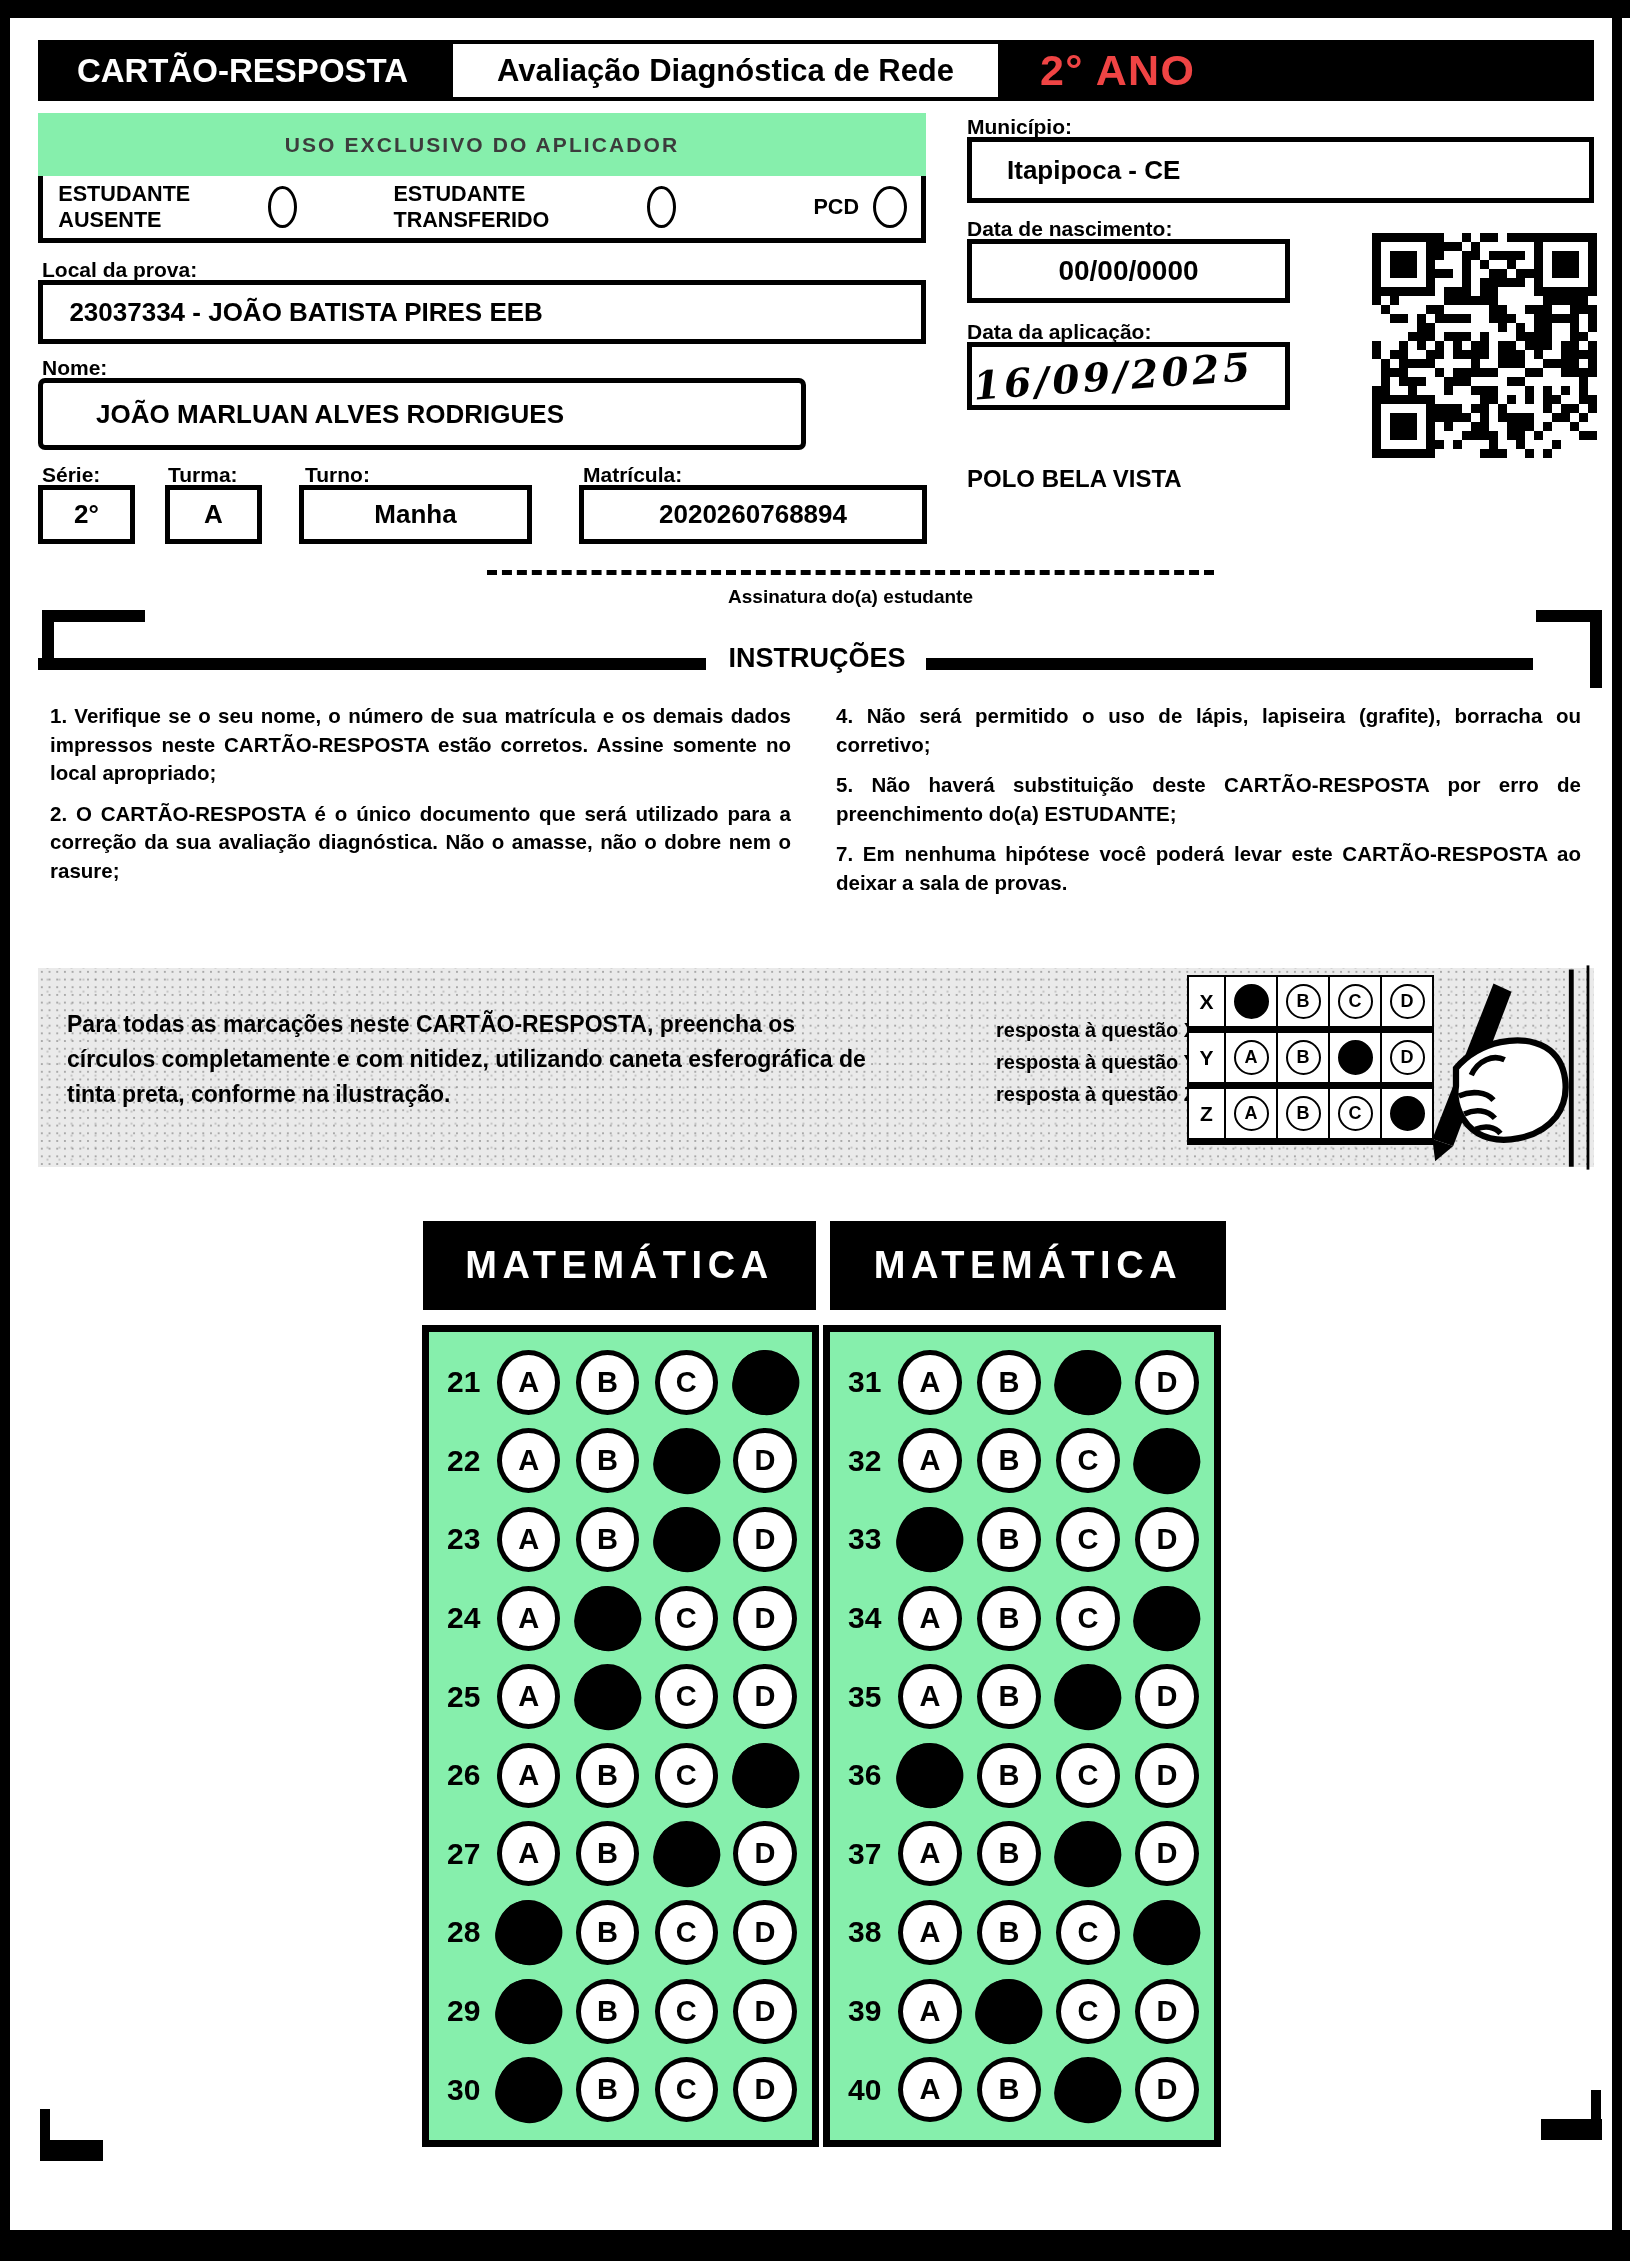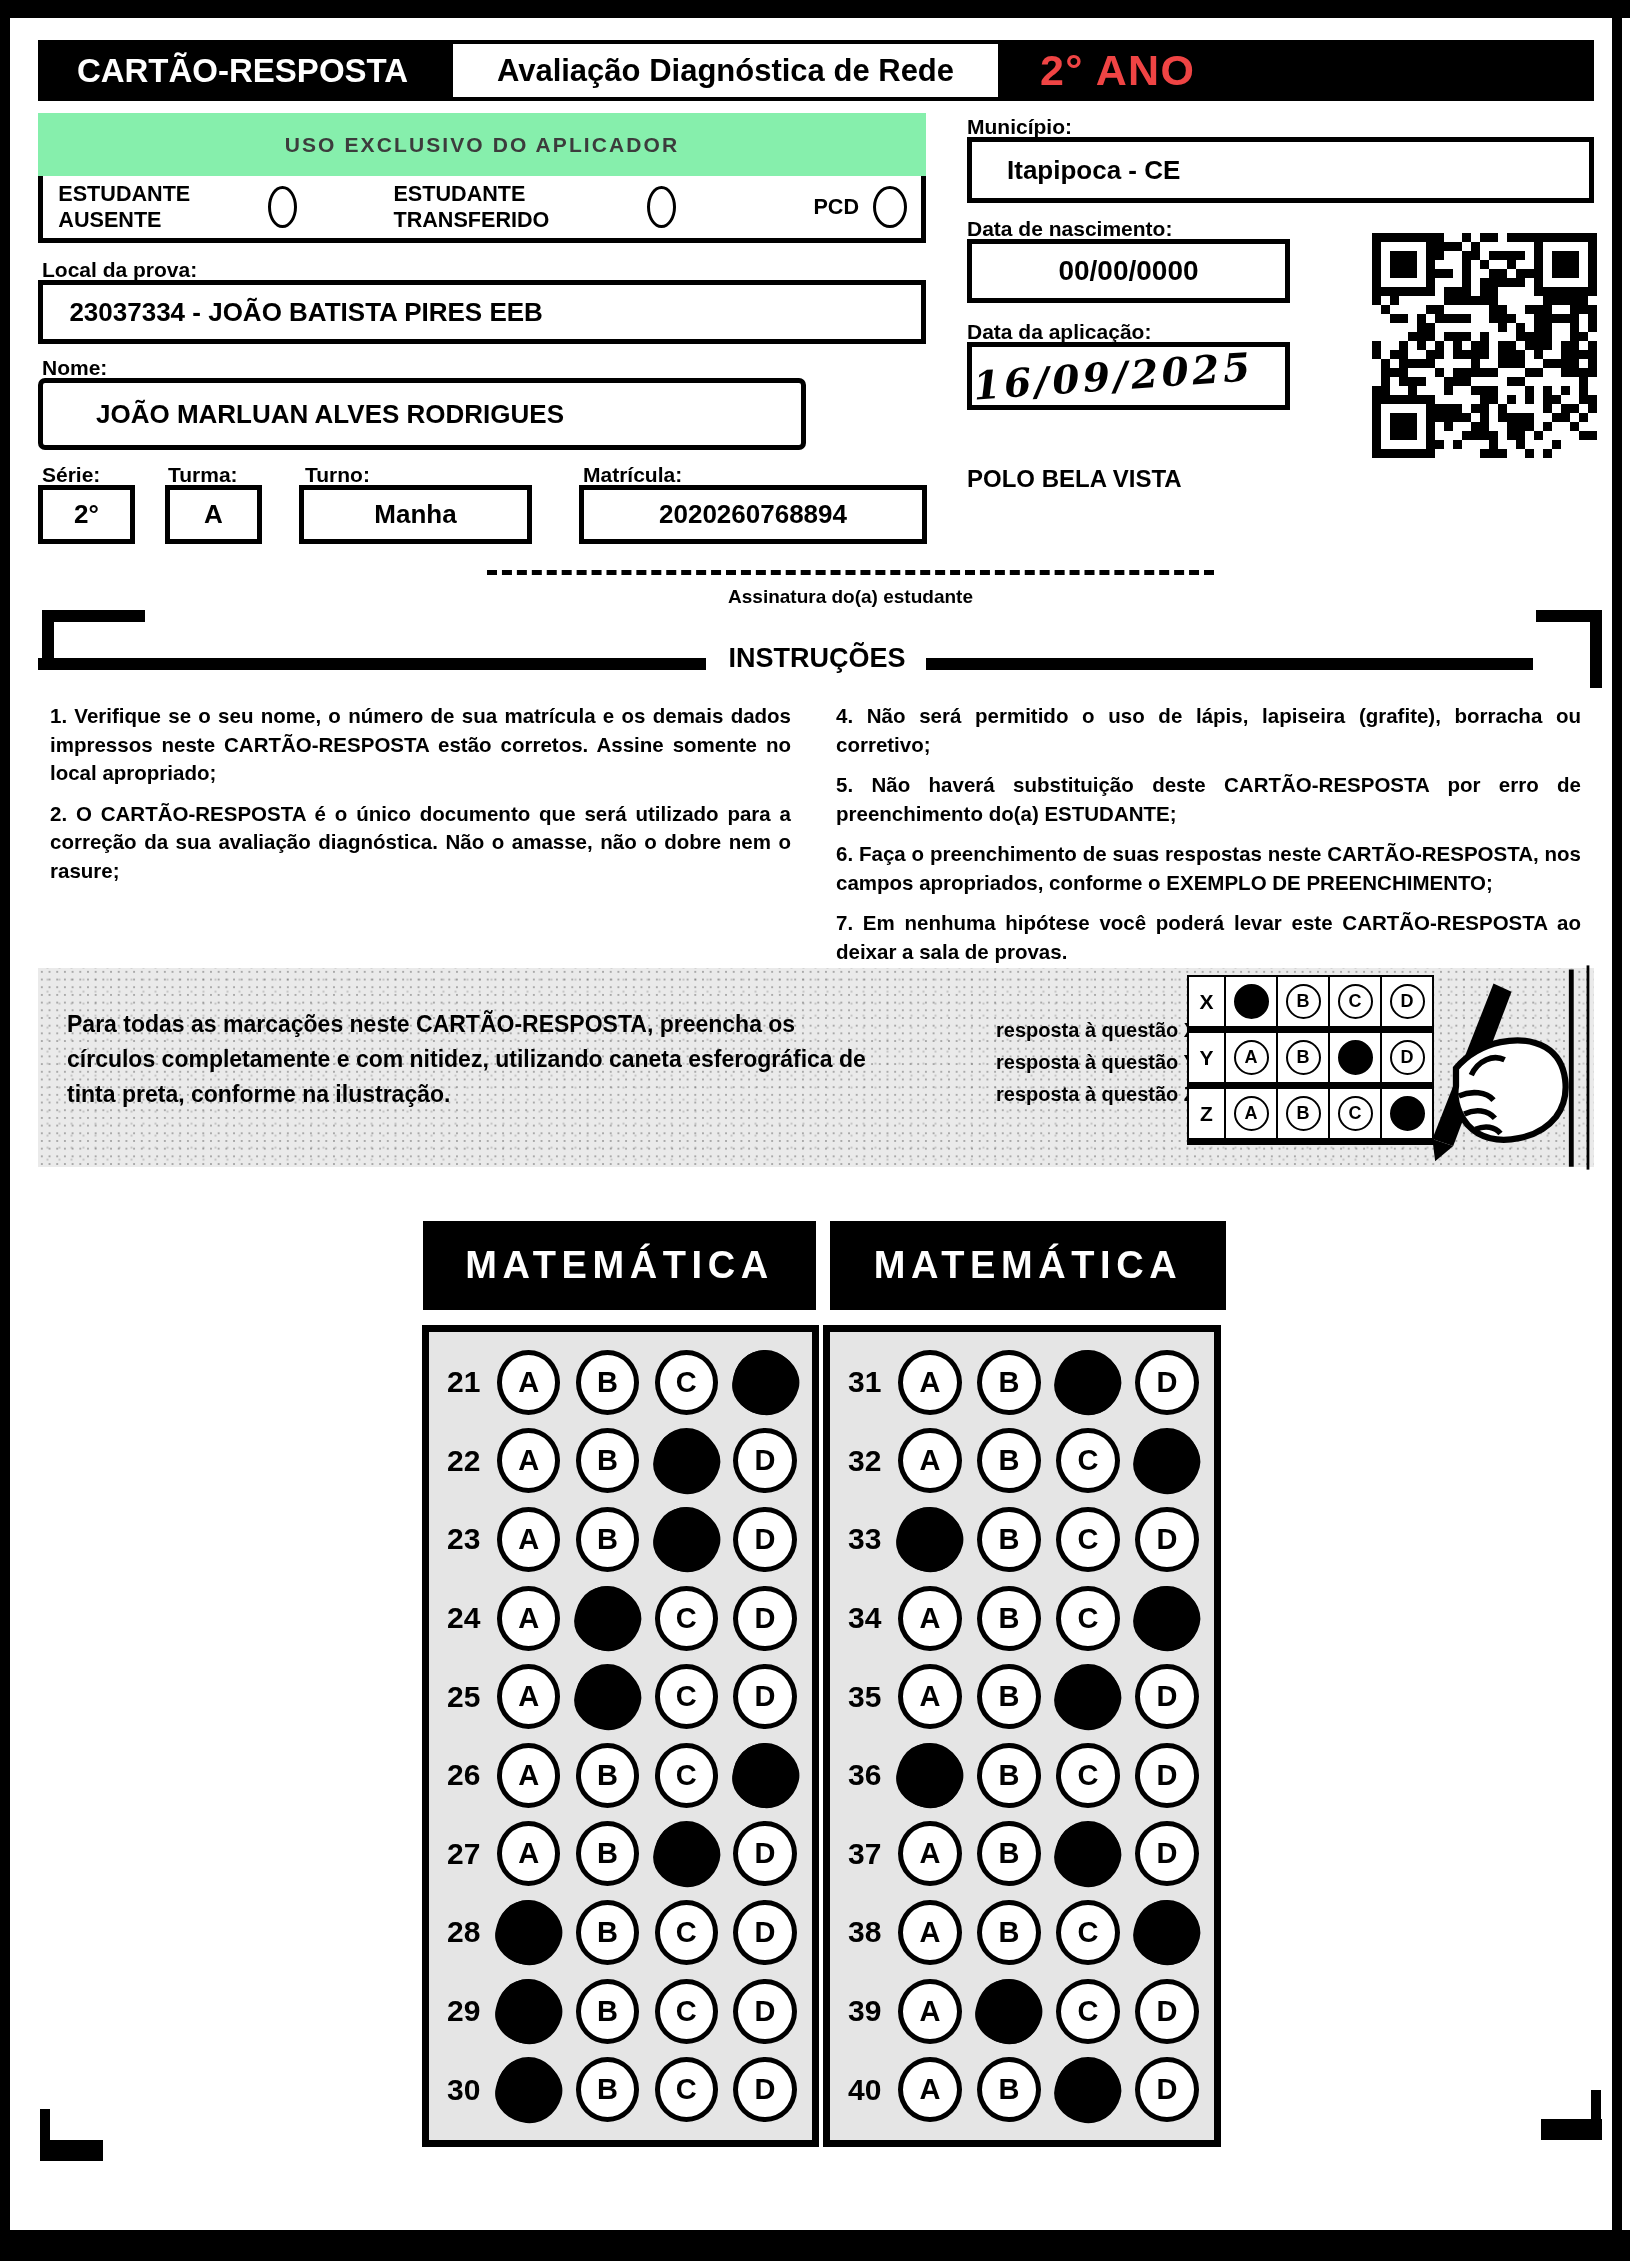--- a/index.html
+++ b/index.html
@@ -57,21 +57,21 @@
   .ex-cell:first-child{border-left:none;width:35px;font-weight:bold;font-size:21px;}
   .exbubble{position:relative;width:35px;height:35px;border:2.8px solid #000;border-radius:50%;display:flex;
             align-items:center;justify-content:center;font-weight:bold;font-size:18px;box-sizing:border-box;}
   .exbubble.filled{background:#000;}
   .exbubble.filled .bl{visibility:hidden;}
   .handsvg{position:absolute;right:-4.2px;top:-4.2px;}
   
   .subj{background:#000;color:#fff;display:flex;align-items:center;justify-content:center;
         font-size:38px;font-weight:bold;letter-spacing:5.6px;}
   
-  .grid{border:7.7px solid #000;box-sizing:border-box;background:#e5e5e5;display:flex;flex-direction:column;
+  .grid{border:7.7px solid #000;box-sizing:border-box;background:#86efac;display:flex;flex-direction:column;
         justify-content:space-evenly;padding:4.2px 0;}
   .qrow{display:flex;align-items:center;padding-left:18px;}
   .qnum{flex:0 0 50px;font-weight:bold;font-size:30px;}
   .bubble{position:relative;width:65px;height:65px;border:5.6px solid #000;border-radius:50%;margin-right:15.3px;
           display:flex;align-items:center;justify-content:center;box-sizing:border-box;background:#fff;}
   .bubble .bl{font-weight:bold;font-size:29px;}
   .bubble.filled{background:#000;}
   .bubble.filled::before{content:"";position:absolute;left:-5.6px;top:-3.5px;right:-7px;bottom:-5.6px;background:#000;
           border-radius:46% 54% 50% 50%/52% 48% 56% 44%;transform:rotate(14deg);}
   .bubble.filled .bl{visibility:hidden;}
@@ -784,21 +784,20 @@
   <div class="abs instr-title">INSTRUÇÕES</div>
   <div class="abs ibar-r"></div>
 
   <div class="abs icol" style="left:38px;top:690px;width:765px;">
     <p>1. Verifique se o seu nome, o número de sua matrícula e os demais dados impressos neste CARTÃO-RESPOSTA estão corretos. Assine somente no local apropriado;</p>
     <p>2. O CARTÃO-RESPOSTA é o único documento que será utilizado para a correção da sua avaliação diagnóstica. Não o amasse, não o dobre nem o rasure;</p>
   </div>
   <div class="abs icol" style="left:824px;top:690px;width:769px;">
     <p>4. Não será permitido o uso de lápis, lapiseira (grafite), borracha ou corretivo;</p>
     <p>5. Não haverá substituição deste CARTÃO-RESPOSTA por erro de preenchimento do(a) ESTUDANTE;</p>
-    <p>6. Faça o preenchimento de suas respostas neste CARTÃO-RESPOSTA, nos campos apropriados, conforme o EXEMPLO DE PREENCHIMENTO;</p>
     <p>7. Em nenhuma hipótese você poderá levar este CARTÃO-RESPOSTA ao deixar a sala de provas.</p>
   </div>
 
   <div class="abs graybox">
     <div class="graynote">Para todas as marcações neste CARTÃO-RESPOSTA, preencha os círculos completamente e com nitidez, utilizando caneta esferográfica de tinta preta, conforme na ilustração.</div>
     <div class="excaps">
       <div>resposta à questão X = A</div>
       <div>resposta à questão Y = C</div>
       <div>resposta à questão Z = D</div>
     </div>

